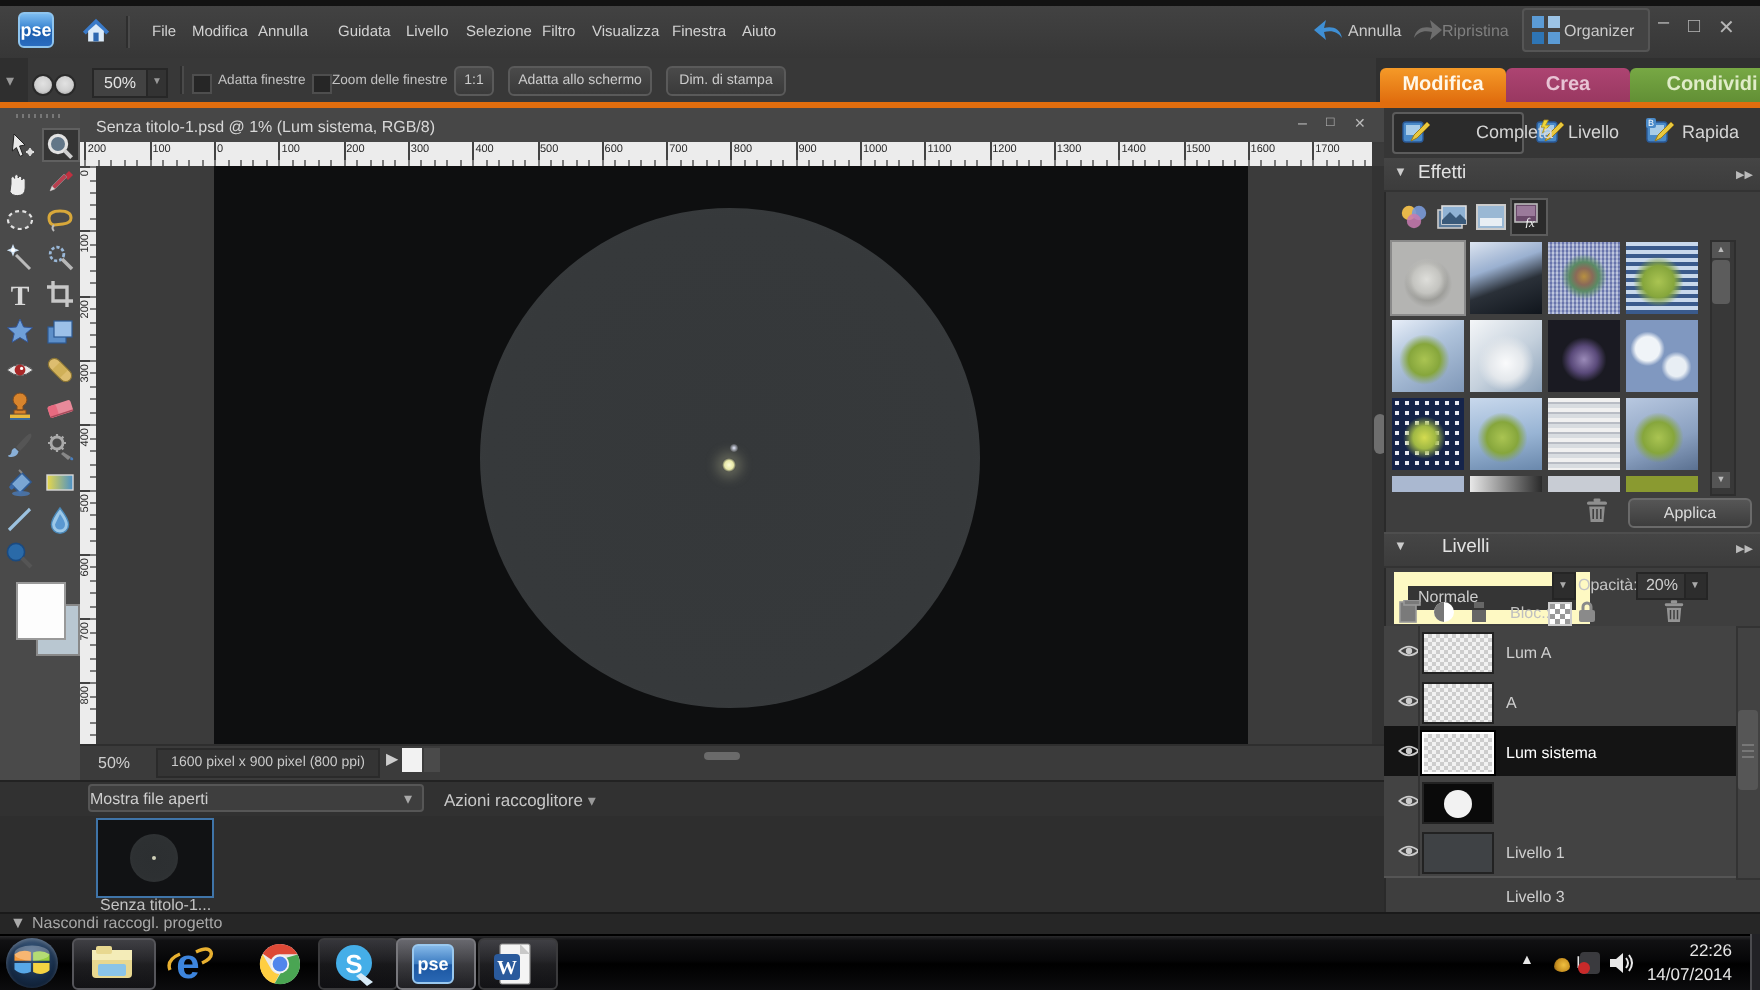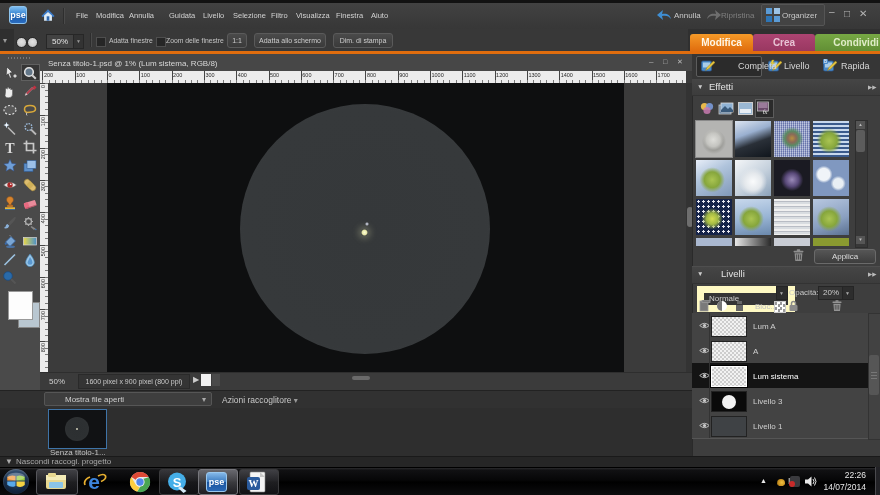--- a/index.html
+++ b/index.html
@@ -44,21 +44,21 @@
 background:radial-gradient(circle,#35383a 0%,#36393b 68%,#3a3d3f 88%,#3c3f41 94%,rgba(60,63,65,0.55) 97%,rgba(60,63,65,0) 100%);}
 #star1{position:absolute;left:254px;top:146px;width:7px;height:7px;border-radius:50%;background:radial-gradient(circle,#fdfdd8 0%,#e8e8a8 45%,rgba(200,200,140,0) 75%);box-shadow:0 0 6px 3px rgba(230,230,180,0.25);}
 #star2{position:absolute;left:258px;top:139px;width:4px;height:4px;border-radius:50%;background:radial-gradient(circle,#e8ecff 0%,rgba(190,200,230,0) 80%);}
 #vscroll{left:686px;top:83px;width:8px;height:289px;background:#333;}
 #vscrollh{left:687px;top:207px;width:6px;height:20px;background:#6e6e6e;border-radius:3px;}
 #statusbar{left:40px;top:372px;width:654px;height:18px;background:#3b3b3b;border-top:1px solid #2e2e2e;}
 #sizebox{left:78px;top:374px;width:110px;height:13px;background:#343434;border:1px solid #2a2a2a;color:#c9c9c9;font-size:7px;line-height:13px;text-align:center;}
 #hscrollh{left:352px;top:376px;width:18px;height:4px;background:#6a6a6a;border-radius:2px;}
 
 #binheader{left:0;top:390px;width:692px;height:18px;background:#313131;border-top:1px solid #222;}
-#binselect{left:44px;top:392px;width:168px;height:14px;background:#3e3e3e;border:1px solid #565656;border-radius:2px;color:#cfcfcf;font-size:8px;line-height:13px;padding-left:20px;box-sizing:border-box;}
+#binselect{left:44px;top:392px;width:168px;height:14px;background:#3e3e3e;border:1px solid #565656;border-radius:2px;color:#cfcfcf;font-size:8px;line-height:13px;padding-left:0;box-sizing:border-box;}
 #binbody{left:0;top:408px;width:692px;height:48px;background:#2e2e2e;}
 #binthumb{left:48px;top:409px;width:57px;height:38px;background:#111214;border:1px solid #3f74a8;overflow:hidden;}
 #binthumbc{position:absolute;left:16px;top:7px;width:24px;height:24px;border-radius:50%;background:radial-gradient(circle,#2c2f31 0%,#2d3032 60%,#323537 88%,rgba(50,53,55,0) 100%);}
 #nascondi{left:0;top:456px;width:880px;height:11px;background:#262626;border-top:1px solid #1a1a1a;}
 
 #rpanel{left:692px;top:54px;width:188px;height:402px;background:#3e3e3e;border-left:1px solid #2a2a2a;}
 #modetabsrow{left:692px;top:54px;width:188px;height:25px;background:#363636;}
 #completabox{left:696px;top:56px;width:66px;height:21px;background:#2b2b2b;border:1px solid #5c5c5c;border-radius:2px;box-sizing:border-box;}
 .ptab{top:61px;font-size:9px;color:#d6d6d6;}
 #effhdr{left:692px;top:79px;width:188px;height:16px;background:linear-gradient(#454545,#3c3c3c);border-bottom:1px solid #333;}
@@ -654,21 +654,21 @@
 </div>
 <div class="lrow" style="top:388px;">
 <svg class="leye" viewBox="0 0 12 8">
           <path d="M0.5 4 Q6 -1 11.5 4 Q6 9 0.5 4 Z" fill="none" stroke="#ccc" stroke-width="1"></path>
           <circle cx="6" cy="4" r="1.8" fill="#ccc"></circle>
         </svg>
 <div class="lsep"></div>
 <div class="lthumb" style="background:#0a0a0a;border:1px solid #222;">
           <div style="position:absolute;left:10px;top:2.5px;width:14px;height:14px;border-radius:50%;background:#f2f2f2;"></div>
         </div>
-<span class="lname" style="color:#cfcfcf;">Livello 3</span>
+<span class="lname" style="color:#cfcfcf;margin-top:47px;">Livello 3</span>
 </div>
 <div class="lrow" style="top:413px;">
 <svg class="leye" viewBox="0 0 12 8">
           <path d="M0.5 4 Q6 -1 11.5 4 Q6 9 0.5 4 Z" fill="none" stroke="#ccc" stroke-width="1"></path>
           <circle cx="6" cy="4" r="1.8" fill="#ccc"></circle>
         </svg>
 <div class="lsep"></div>
 <div class="lthumb" style="background:#3f4245;border:1px solid #222;"></div>
 <span class="lname" style="color:#cfcfcf;">Livello 1</span>
 </div>

